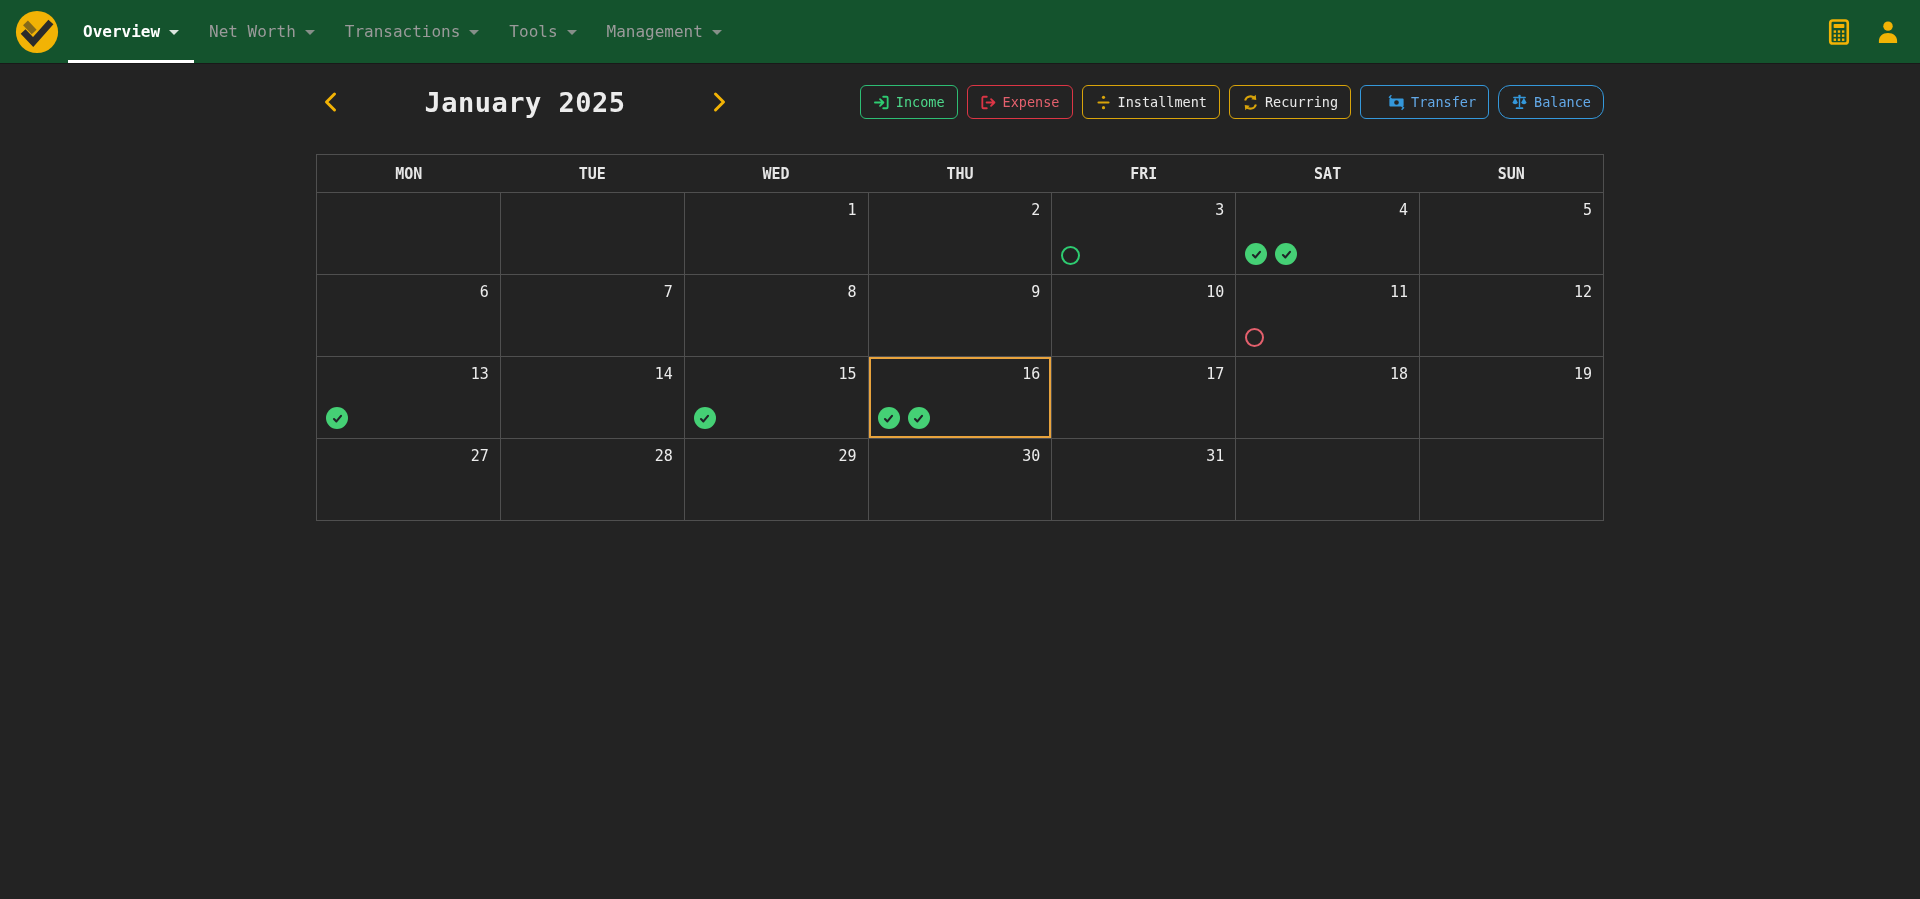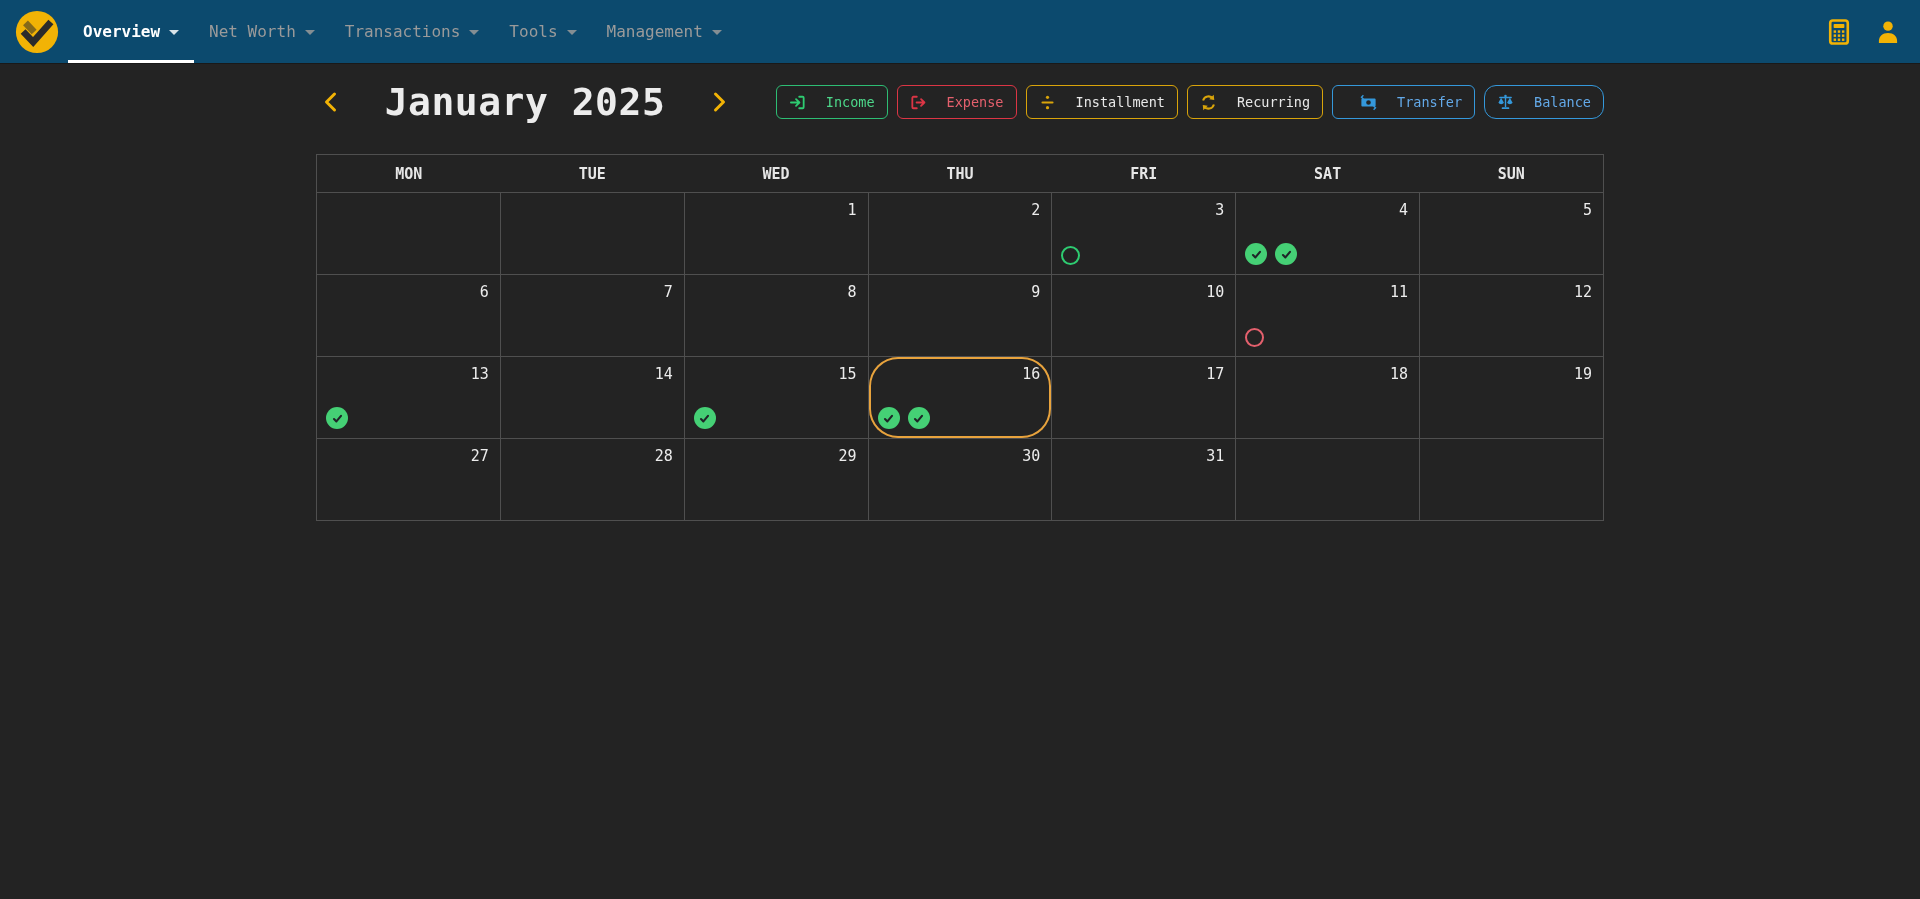--- a/index.html
+++ b/index.html
@@ -6,21 +6,21 @@
   html,body { width:1920px; height:899px; }
   body {
     font-family: "DejaVu Sans Mono", monospace;
     background: #232323;
     color: #e6e6e6;
     overflow: hidden;
   }
   
   .navbar {
     height: 64px;
-    background: #0c4a6e;
+    background: #14532d;
     border-bottom: 1px solid #191919;
     display: flex;
     align-items: stretch;
     padding: 0 14px;
   }
   .logo { align-self: center; margin-right: 8px; width: 46px; height: 46px; cursor: pointer; }
   .logo svg { width: 46px; height: 46px; display: block; }
   .nav { display: flex; align-items: stretch; }
   .nav-item {
     display: flex; align-items: center; gap: 9px;
@@ -37,44 +37,44 @@
   }
   .nav-right { margin-left: auto; display: flex; align-items: center; gap: 23px; color: #f2b305; padding-right: 5px; }
   .nav-icon { cursor: pointer; display: flex; }
   .nav-icon svg { width: 26px; height: 26px; display: block; }
   
   .content { width: 1288px; margin: 18px auto 0; }
   .cal-header { display: flex; justify-content: space-between; align-items: center; margin-bottom: 32px; height: 40px; }
   .month-nav { display: flex; align-items: center; justify-content: space-between; width: 418px; }
   .chev { background: none; border: none; color: #f2b305; cursor: pointer; padding: 2px 6px; display: flex; }
   .chev svg { width: 17px; height: 22px; }
-  .month-title { font-size: 38px; font-weight: bold; color: #ececec; letter-spacing: .5px; font-family: inherit; }
+  .month-title { font-size: 27px; font-weight: bold; color: #ececec; letter-spacing: .5px; font-family: inherit; }
   .legend { display: flex; gap: 9px; }
   .legend-btn {
-    display: flex; align-items: center; gap: 20px;
+    display: flex; align-items: center; gap: 6px;
     height: 34px; padding: 0 12px;
     border: 1px solid; border-radius: 6px;
     background: transparent;
     font-family: "DejaVu Sans Mono", monospace; font-size: 13.5px;
     cursor: pointer;
   }
   .legend-btn .lg-icon { display: flex; }
   .legend-btn svg { width: 17px; height: 17px; display: block; }
   
   table.cal { width: 100%; border-collapse: collapse; border: 1px solid #4f4f4f; table-layout: fixed; }
   .cal thead th { height: 38px; font-weight: bold; font-size: 15px; color: #e6e6e6; border: none; text-align: center; }
   .cal td {
     border: 1px solid #4f4f4f;
     height: 82px;
     vertical-align: top; text-align: right;
     padding: 8px 11px;
     font-size: 15px; color: #ececec;
     position: relative; cursor: pointer;
   }
-  .cal td.selected { box-shadow: inset 0 0 0 2px #e8a33d; border-radius: 29px; }
+  .cal td.selected { box-shadow: inset 0 0 0 2px #e8a33d; }
   .markers { position: absolute; left: 9px; bottom: 9px; display: flex; gap: 8px; align-items: center; }
   .marker { display: flex; align-items: center; justify-content: center; }
   .m-paid   { width: 22px; height: 22px; border-radius: 50%; background: #45d075; }
   .m-paid svg { width: 13px; height: 13px; }
   .m-income  { width: 19px; height: 19px; border-radius: 50%; border: 2px solid #2ecc71; }
   .m-expense { width: 19px; height: 19px; border-radius: 50%; border: 2px solid #e4606d; }
 </style>
 </head>
 <body>
 

